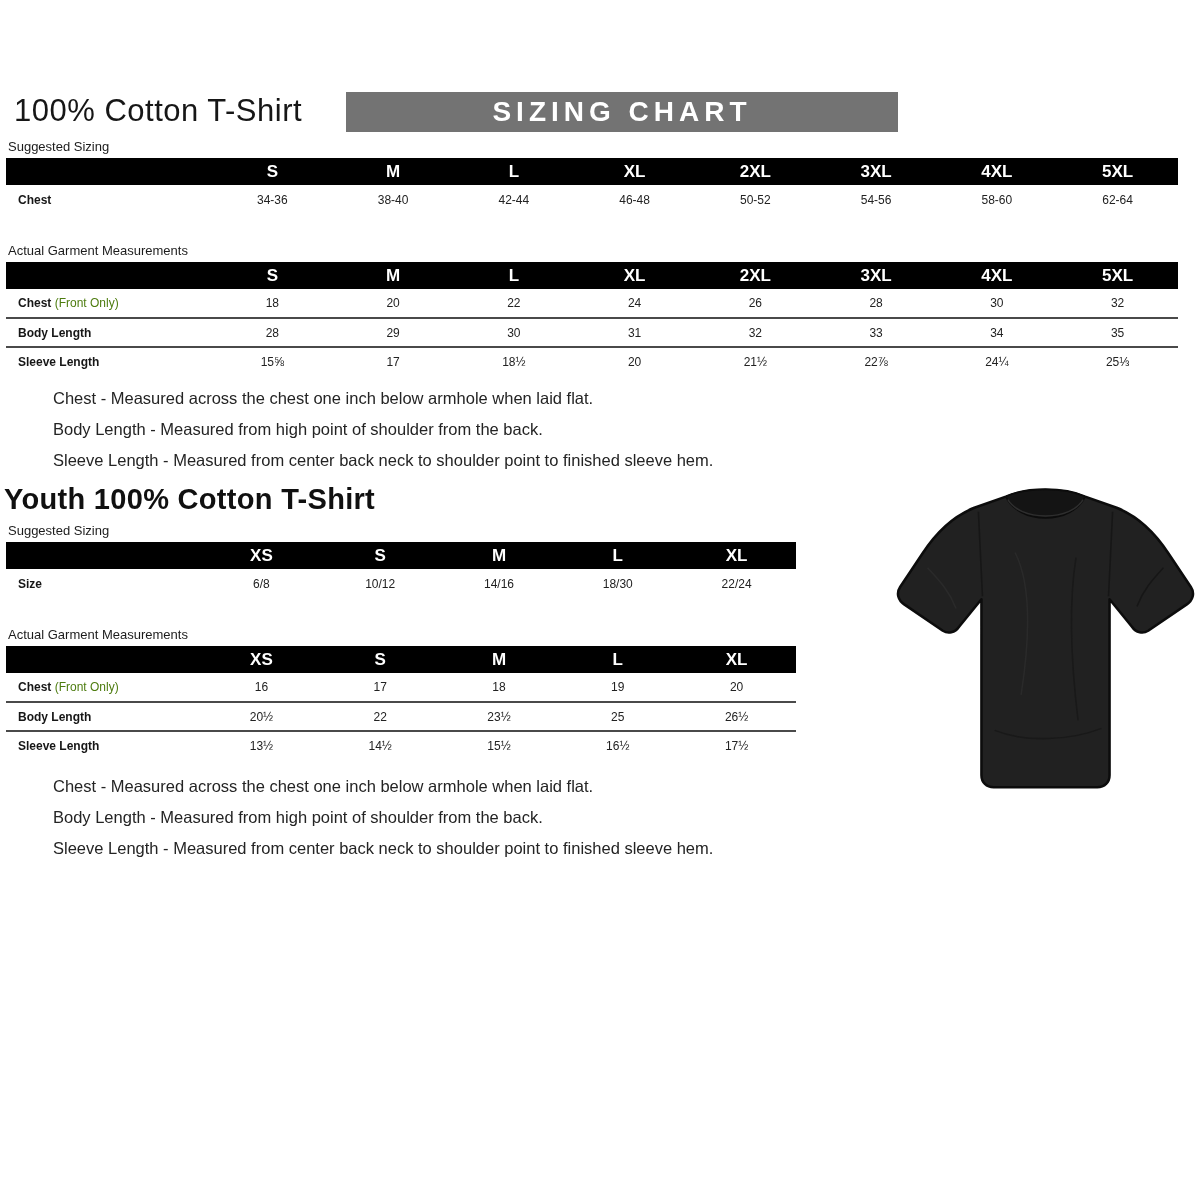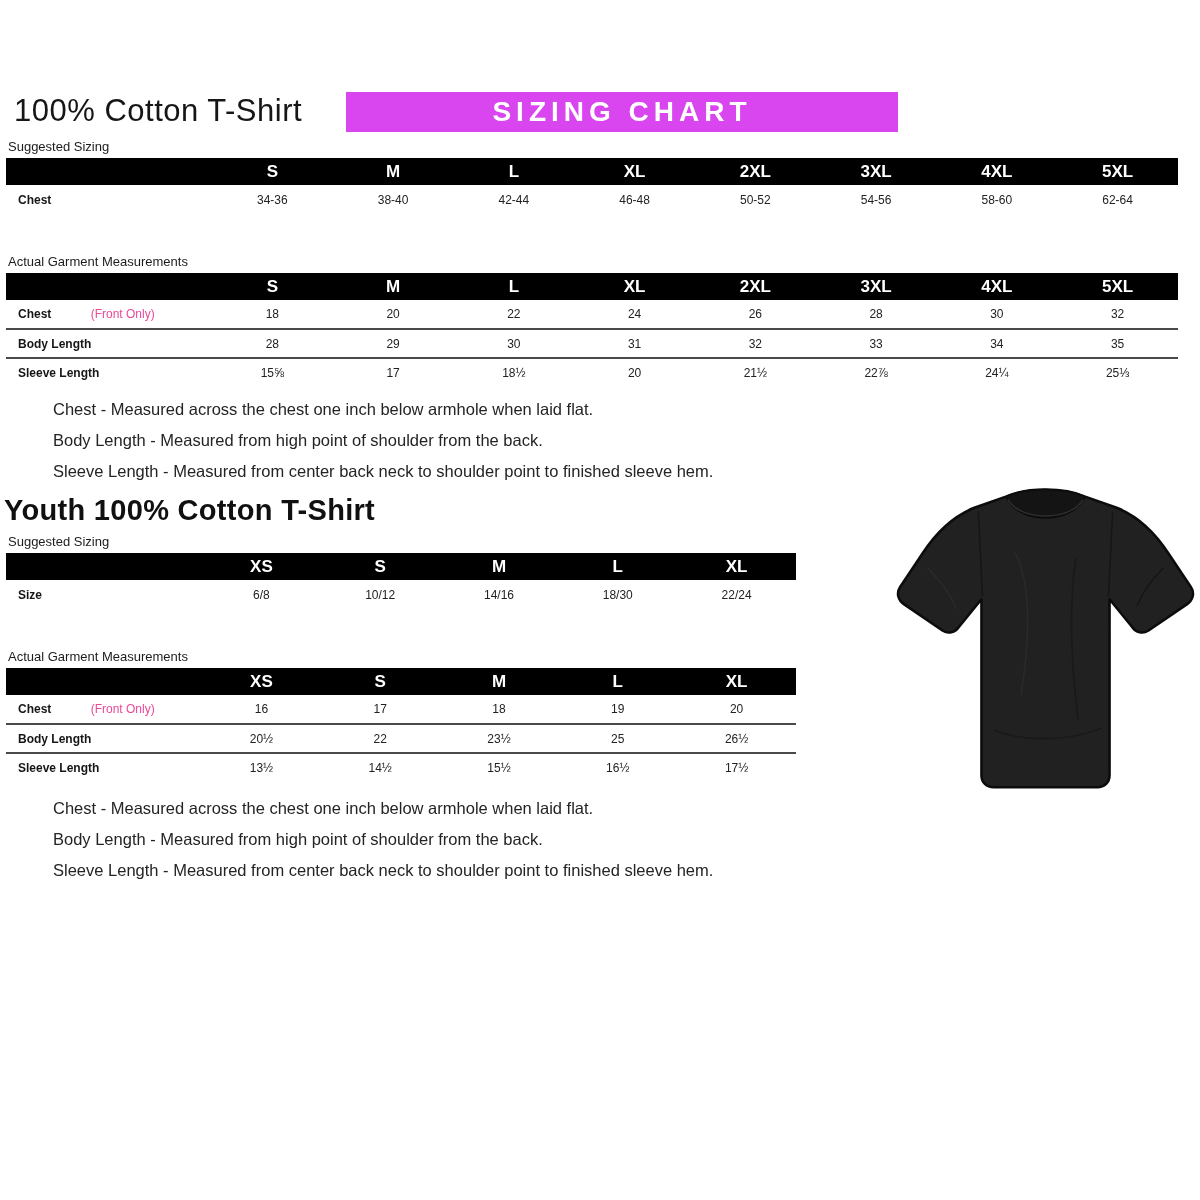--- a/index.html
+++ b/index.html
@@ -4,34 +4,34 @@
 <style>
   * { margin:0; padding:0; box-sizing:border-box; }
   html,body { background:#fff; }
   #canvas {
     position:relative; width:1200px; height:1200px; background:#ffffff;
     font-family:"Liberation Sans", sans-serif; color:#1c1c1c; overflow:hidden;
   }
   
   #hdr { position:relative; margin-top:92px; height:40px; }
   #main-title { position:absolute; left:14px; top:0; font-size:31px; font-weight:400; letter-spacing:0.5px; color:#161616; line-height:38px; }
-  #banner { position:absolute; left:346px; top:0; width:552px; height:40px; background:#d946ef;
+  #banner { position:absolute; left:346px; top:0; width:552px; height:40px; background:#737373;
             color:#fff; font-size:28px; font-weight:700; letter-spacing:5px;
             text-align:center; line-height:40px; }
   .sec-label { font-size:13px; color:#1c1c1c; margin:7px 0 4px 8px; }
-  .gap-lg { margin-top:40px; }
+  .gap-lg { margin-top:29px; }
   
   table.sz { border-collapse:collapse; table-layout:fixed; margin-left:6px; }
   table.sz.adult { width:1172px; }
   table.sz.youth { width:790px; }
   table.sz thead th { background:#000; color:#fff; font-size:17px; font-weight:700; height:27px; text-align:center; }
   table.sz tbody th, table.sz tbody td { font-size:12px; height:29px; text-align:center; font-weight:400; color:#222; }
   table.sz tbody th { text-align:left; padding-left:12px; white-space:nowrap; }
   .lbl-b { font-weight:700; color:#161616; }
-  .lbl-r { font-weight:400; color:#ec4899;margin-left:36px; }
+  .lbl-r { font-weight:400; color:#4d7c0f; }
   table.sz.lines tbody tr:not(:first-child) { border-top:2px solid #4a4a4a; }
   
   .notes { margin-top:13px;padding-left:39px; }
   .note { font-size:16.5px; color:#242424; margin:0 0 12px 14px; }
   
   #youth-title { font-size:29px; font-weight:700; color:#101010; margin:13px 0 7px 4px; letter-spacing:0.3px; }
   
   #tee { position:absolute; left:893px; top:476px; width:305px; height:336px; }
 </style>
 </head>

